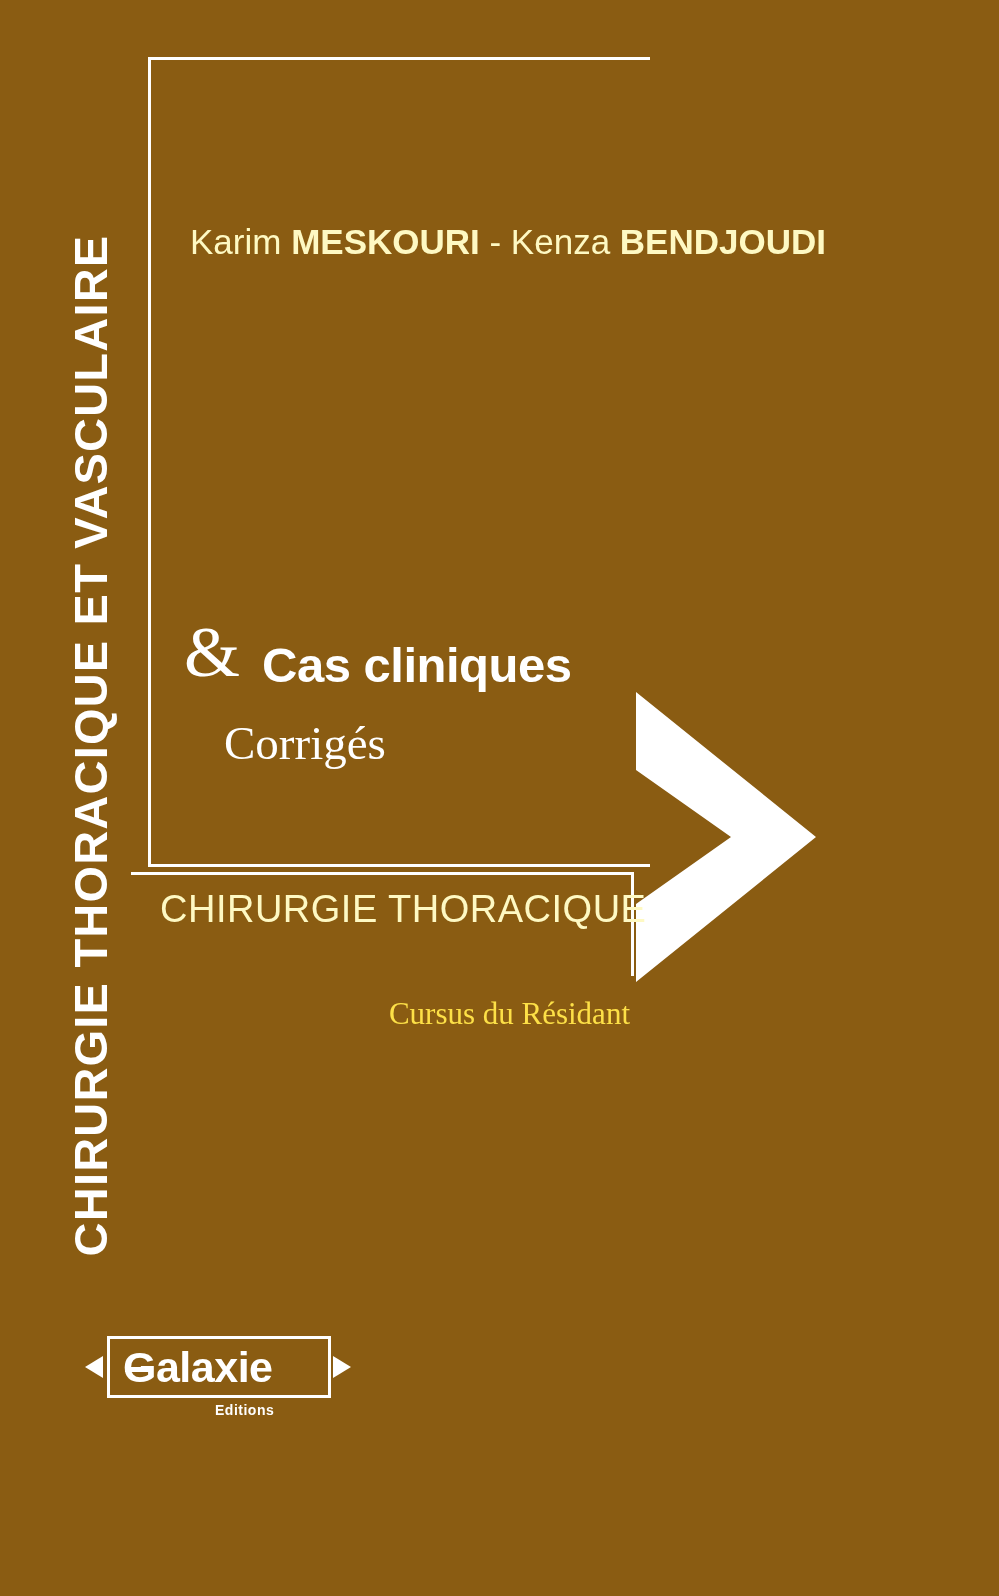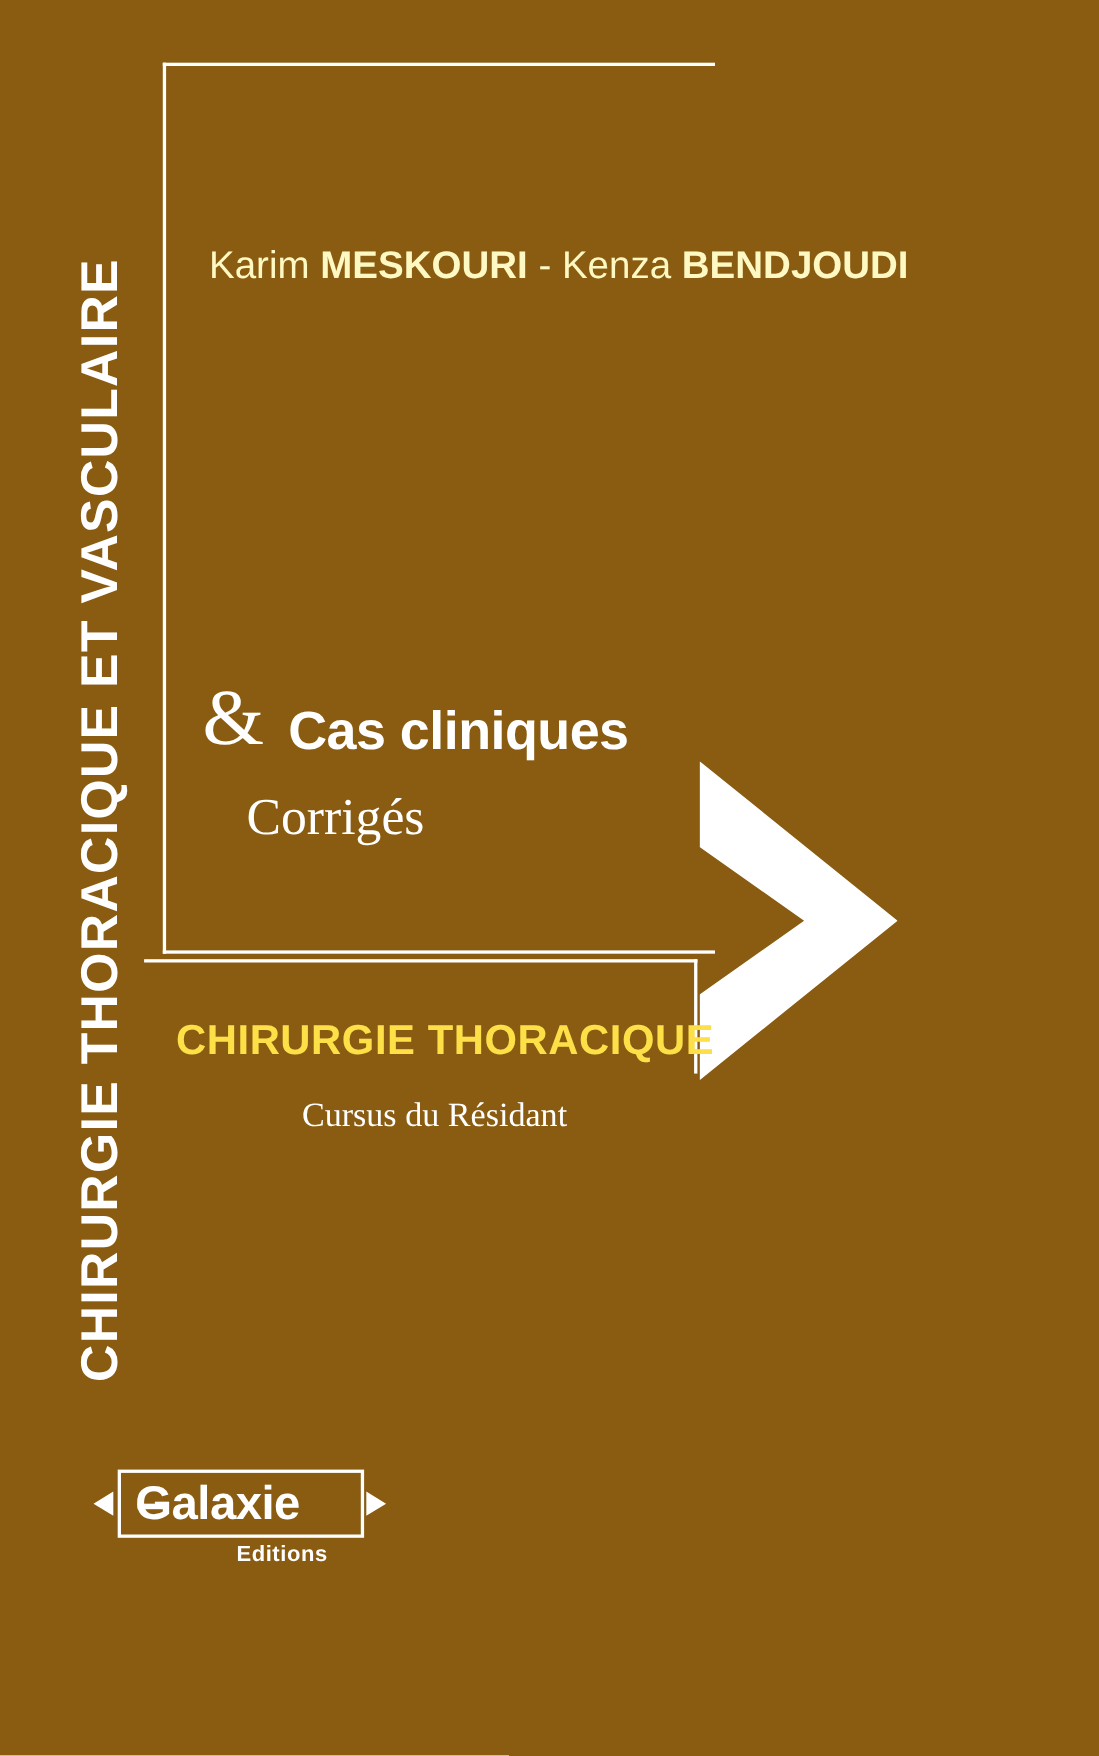--- a/index.html
+++ b/index.html
@@ -131,34 +131,33 @@
     font-size: 47px;
     line-height: 1.22;
     margin-left: 38px;
   }
 
   
   .subtitle {
     position: absolute;
     left: 160px;
     top: 886px;
-    color: #fde047;
-    font-weight: bold;
+    color: #fef9c3;
+    font-weight: normal;
     font-size: 38px;
     line-height: 1.22;
     letter-spacing: 0.5px;
-    margin-top: 37px;
   }
   .cursus {
     position: absolute;
     left: 160px;
     top: 996px;
     width: 470px;
-    text-align: center;
-    color: #ffffff;
+    text-align: right;
+    color: #fde047;
     font-family: "Liberation Serif", serif;
     font-size: 31px;
   }
 
   
   .chevron {
     position: absolute;
     left: 636px;
     top: 692px;
     width: 180px;
@@ -218,21 +217,21 @@
     width: 26px;
     height: 5px;
     background: #ffffff;
   }
   .logo-sub {
     position: absolute;
     left: 130px;
     top: 66px;
     color: #ffffff;
     font-weight: bold;
-    font-size: 20px;
+    font-size: 14px;
     letter-spacing: 0.5px;
   }
 </style>
 </head>
 <body>
 
 <div id="cover">
 
   <div class="spine">CHIRURGIE THORACIQUE ET VASCULAIRE</div>
 

